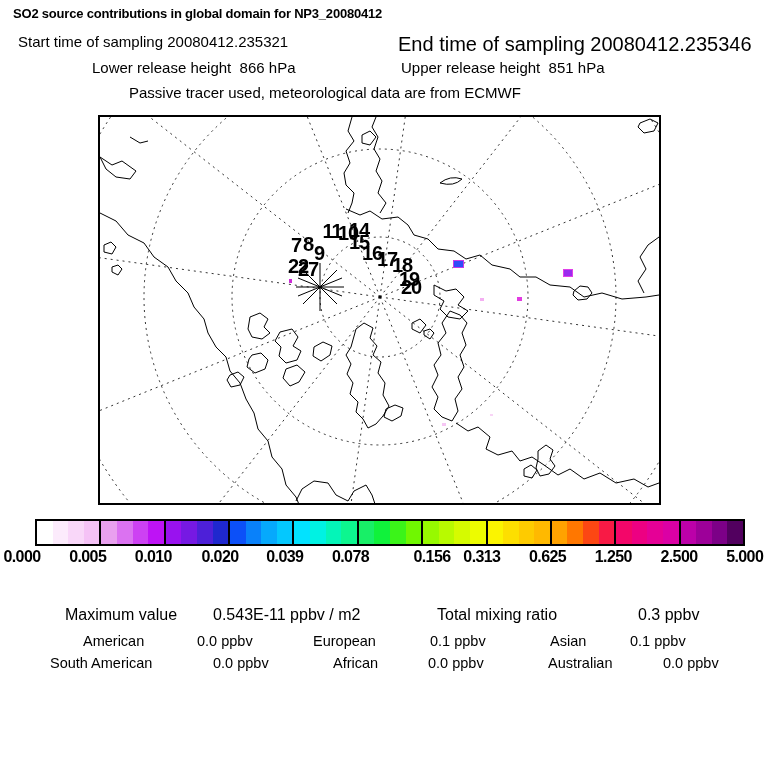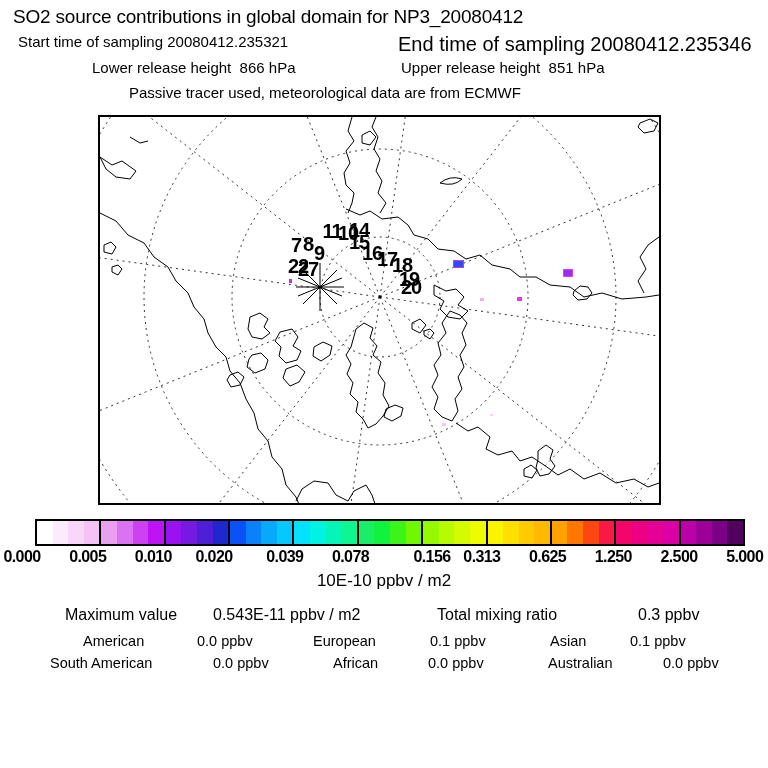--- a/index.html
+++ b/index.html
@@ -1,19 +1,19 @@
 <!DOCTYPE html>
 <html><head>
 <meta charset="utf-8">
 <style>
   html,body{margin:0;padding:0;background:#fff;}
   .canvas{position:relative;width:768px;height:768px;background:#ffffff;overflow:hidden;
           font-family:"Liberation Sans",sans-serif;color:#000;}
   .abs{position:absolute;white-space:pre;}
-  .title{left:13px;top:6px;font-size:19px;font-weight:normal;letter-spacing:-0.2px;}
+  .title{left:13px;top:6px;font-size:13px;font-weight:bold;letter-spacing:-0.2px;}
   .h2a{left:18px;top:33px;font-size:15px;}
   .h2b{left:398px;top:33px;font-size:20px;}
   .h3a{left:92px;top:59px;font-size:15px;}
   .h3b{left:401px;top:59px;font-size:15px;}
   .h4{left:129px;top:84px;font-size:15px;}
   
   .map{position:absolute;left:98px;top:115px;width:563px;height:390px;border:2px solid #000;
        box-sizing:border-box;overflow:hidden;background:#fff;}
   .map svg{position:absolute;left:0;top:0;}
   #map-overlay{position:absolute;left:0;top:0;width:100%;height:100%;}
@@ -211,31 +211,30 @@
         <div class="cb-cell" style="background: rgb(188, 0, 169);"></div>
         <div class="cb-cell" style="background: rgb(157, 0, 153);"></div>
         <div class="cb-cell" style="background: rgb(124, 0, 135);"></div>
         <div class="cb-cell" style="background: rgb(82, 0, 95);"></div>
       </div>
     </div>
   <div id="cb-ticks">
       <span class="cb-tick" style="left: 22px;">0.000</span>
       <span class="cb-tick" style="left: 87.7px;">0.005</span>
       <span class="cb-tick" style="left: 153.4px;">0.010</span>
-      <span class="cb-tick" style="left: 214px;">0.020</span>
+      <span class="cb-tick" style="left: 220px;">0.020</span>
       <span class="cb-tick" style="left: 284.8px;">0.039</span>
       <span class="cb-tick" style="left: 350.5px;">0.078</span>
       <span class="cb-tick" style="left: 432px;">0.156</span>
       <span class="cb-tick" style="left: 481.9px;">0.313</span>
       <span class="cb-tick" style="left: 547.6px;">0.625</span>
       <span class="cb-tick" style="left: 613.3px;">1.250</span>
       <span class="cb-tick" style="left: 679px;">2.500</span>
       <span class="cb-tick" style="left: 744.7px;">5.000</span>
     </div>
-  <div class="abs unit">10E-10 ppbv / m2</div>
 
   <span class="abs r1" style="left:65px">Maximum value</span>
   <span class="abs r1" style="left:213px">0.543E-11 ppbv / m2</span>
   <span class="abs r1" style="left:437px">Total mixing ratio</span>
   <span class="abs r1" style="left:638px">0.3 ppbv</span>
 
   <span class="abs r2" style="left:83px">American</span>
   <span class="abs r2" style="left:197px">0.0 ppbv</span>
   <span class="abs r2" style="left:313px">European</span>
   <span class="abs r2" style="left:430px">0.1 ppbv</span>

